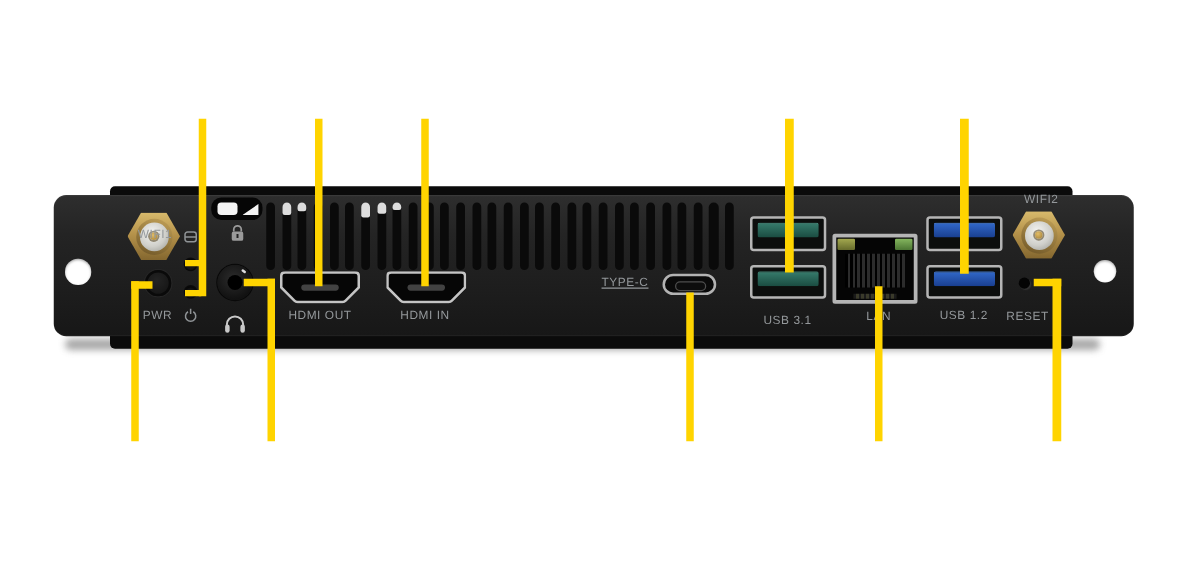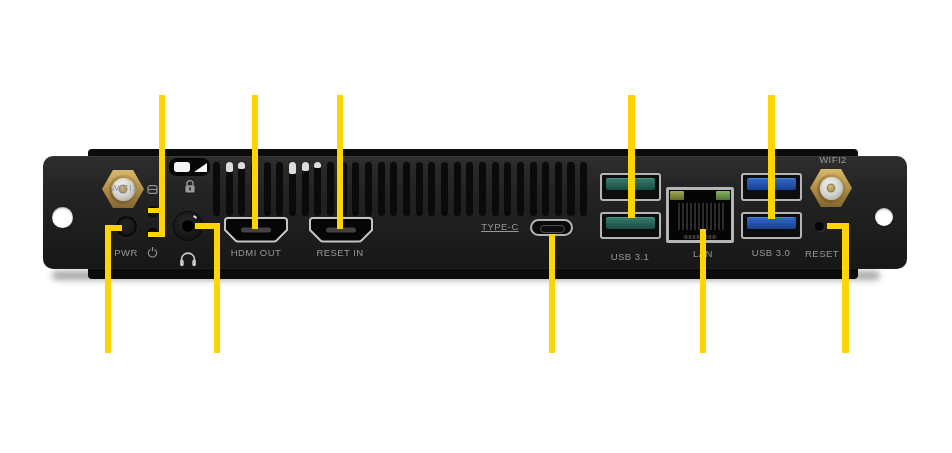--- a/index.html
+++ b/index.html
@@ -272,25 +272,25 @@
     <div class="led led-act"></div>
     <div class="pins"></div>
     <div class="lip"></div>
   </div>
 
   <div id="reset-hole"></div>
 
   <div class="lbl" id="lbl-wifi1">WIFI1</div>
   <div class="lbl" id="lbl-pwr">PWR</div>
   <div class="lbl" id="lbl-hdmiout">HDMI OUT</div>
-  <div class="lbl" id="lbl-hdmiin">RESET IN</div>
+  <div class="lbl" id="lbl-hdmiin">HDMI IN</div>
   <div class="lbl" id="lbl-typec">TYPE-C</div>
   <div class="lbl" id="lbl-usb31">USB 3.1</div>
   <div class="lbl" id="lbl-lan">LAN</div>
-  <div class="lbl" id="lbl-usb30">USB 3.0</div>
+  <div class="lbl" id="lbl-usb30">USB 1.2</div>
   <div class="lbl" id="lbl-reset">RESET</div>
   <div class="lbl" id="lbl-wifi2">WIFI2</div>
 
   <div class="co" id="co-led-v"></div>
   <div class="co" id="co-led-s1"></div>
   <div class="co" id="co-led-s2"></div>
   <div class="co" id="co-hdmiout-v"></div>
   <div class="co" id="co-hdmiin-v"></div>
   <div class="co" id="co-usb31-v"></div>
   <div class="co" id="co-usb30-v"></div>

